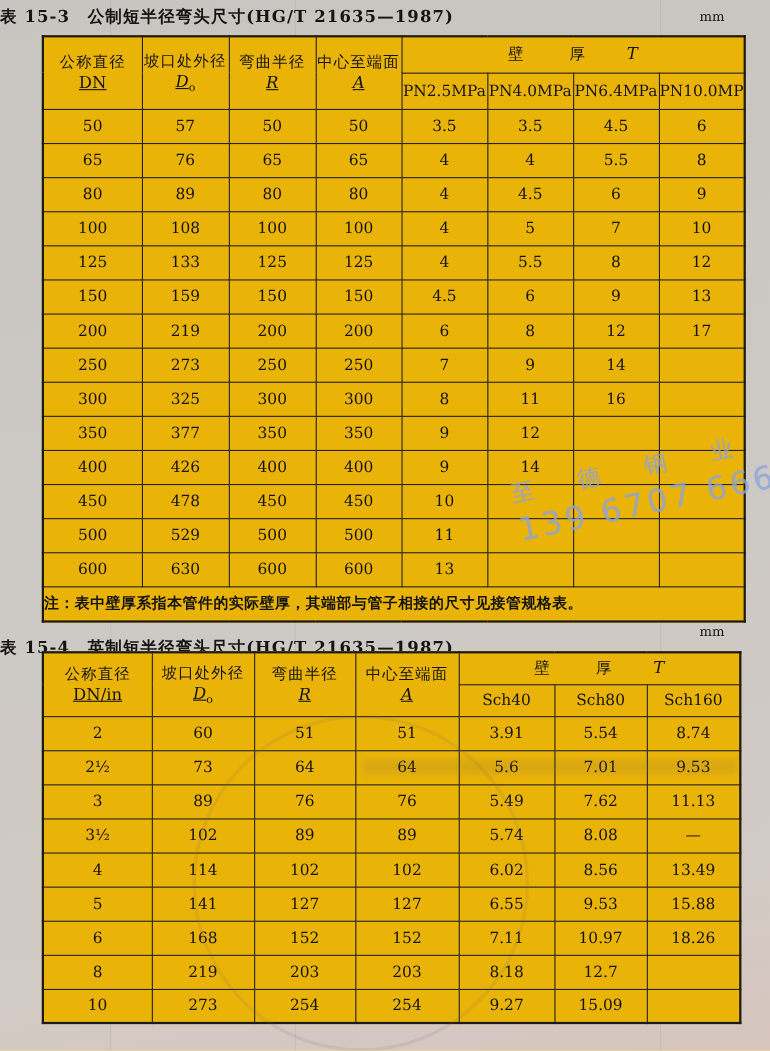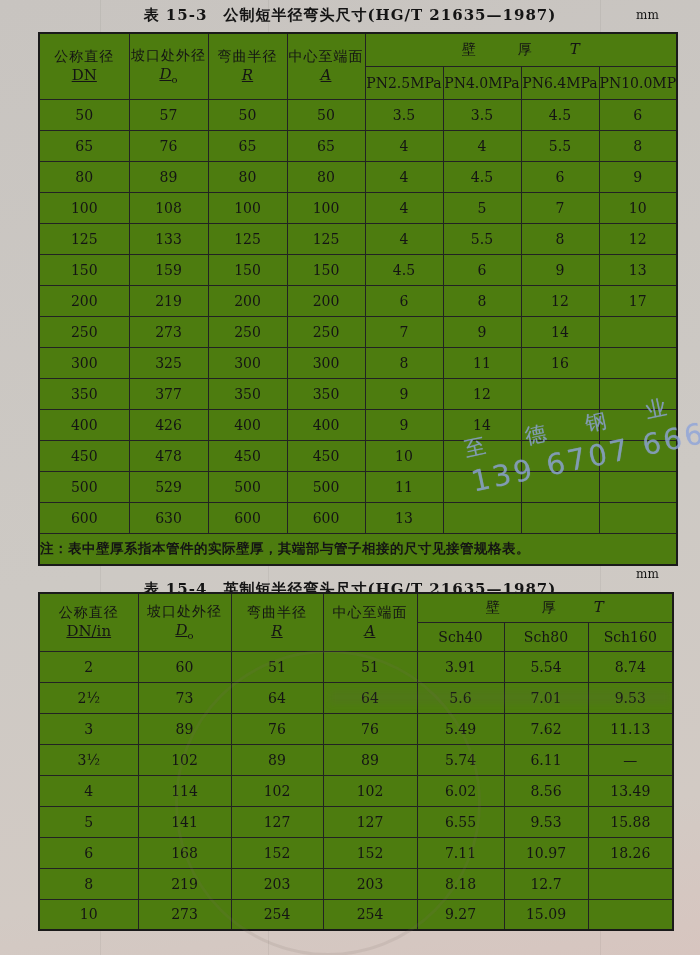--- a/index.html
+++ b/index.html
@@ -14,30 +14,30 @@
   .bleed-arc{
     position:absolute;left:175px;top:650px;width:300px;height:300px;border-radius:50%;
     border:3px solid rgba(120,110,100,.13);z-index:3;pointer-events:none;
   }
   .bleed-smudge{
     position:absolute;left:330px;top:690px;width:340px;height:14px;
     background:rgba(95,90,85,.12);filter:blur(3px);z-index:3;pointer-events:none;
   }
 
   .table-title{
-    position:absolute;left:0;width:700px;text-align:center;
+    position:absolute;left:0;width:700px;text-align:left;
     font-weight:700;font-size:15px;letter-spacing:1px;white-space:nowrap;
   }
   .unit-label{
     position:absolute;font-size:12px;font-weight:400;letter-spacing:0;
   }
 
   table.doc-table{
     position:absolute;border-collapse:collapse;table-layout:fixed;
-    background:#4d7c0f;border:2.5px solid #1a1a1a;z-index:2;
+    background:#eab308;border:2.5px solid #1a1a1a;z-index:2;
   }
   .doc-table th,.doc-table td{
     border:1.5px solid #222;text-align:center;vertical-align:middle;
     font-size:14px;font-weight:400;padding:0;overflow:hidden;
   }
   .doc-table thead th{font-size:14px;}
   .hdr-cn{display:block;font-size:14px;letter-spacing:1px;}
   .hdr-sym{display:block;font-size:15px;font-style:italic;font-family:"DejaVu Serif","Liberation Serif",serif;text-decoration:underline;}
   .hdr-sym sub{font-size:10px;font-style:normal;}
   .wall-cell .w-cn{font-size:14px;}
@@ -333,21 +333,21 @@
         <td>5.49</td>
         <td>7.62</td>
         <td>11.13</td>
       </tr>
       <tr>
         <td>3½</td>
         <td>102</td>
         <td>89</td>
         <td>89</td>
         <td>5.74</td>
-        <td>6.11</td>
+        <td>8.08</td>
         <td>—</td>
       </tr>
       <tr>
         <td>4</td>
         <td>114</td>
         <td>102</td>
         <td>102</td>
         <td>6.02</td>
         <td>8.56</td>
         <td>13.49</td>

